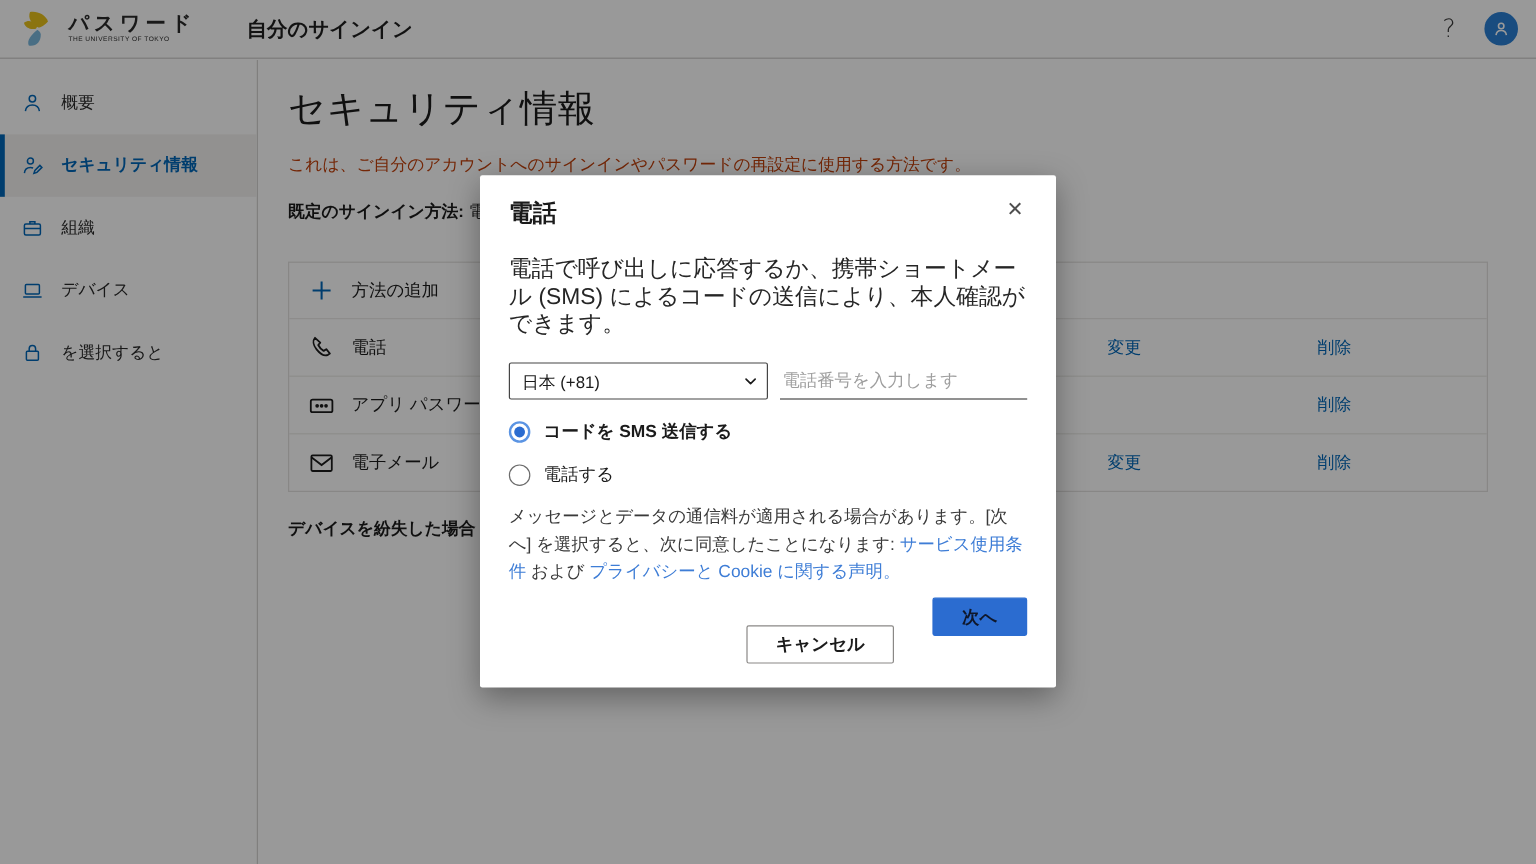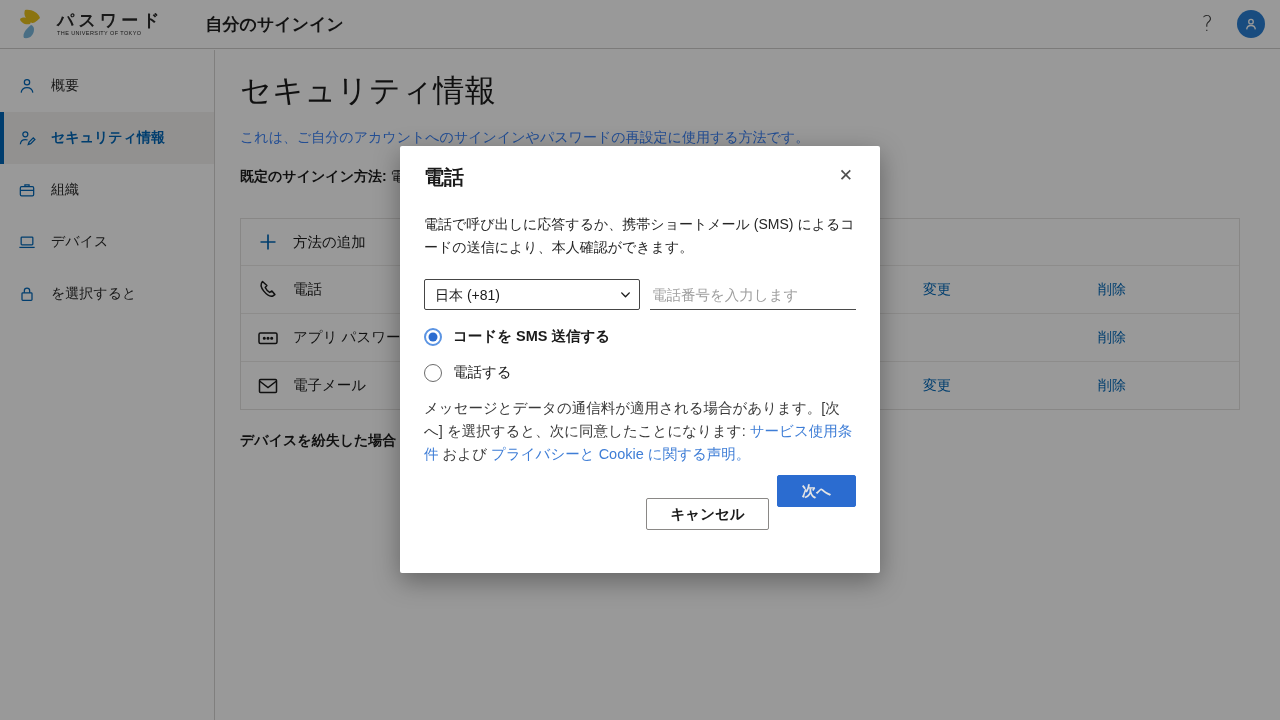--- a/index.html
+++ b/index.html
@@ -20,61 +20,61 @@
 
   
   .app-body { position:absolute; top:50px; left:0; right:0; bottom:0; }
   .sidebar { position:absolute; top:0; bottom:0; left:0; width:215px; background:#fff; border-right:1px solid #d6d4d2; padding-top:10px; }
   .side-item { height:52px; display:flex; align-items:center; padding-left:13px; gap:14px; font-size:14px; color:#2b2b2b; cursor:pointer; border-left:4px solid transparent; }
   .side-item .si-icon { width:20px; height:20px; flex:0 0 20px; color:#0067b8; }
   .side-item.selected { background:#f3f2f1; border-left-color:#0067b8; color:#0067b8; font-weight:bold; }
 
   .content { position:absolute; top:0; left:215px; right:0; bottom:0; padding:20px 0 0 25px; }
   .page-title { font-size:31px; font-weight:400; color:#1b1b1b; letter-spacing:0.5px; }
-  .page-sub { margin-top:17px; font-size:14px; color:#3b82f6;font-family:Liberation Mono, monospace; }
+  .page-sub { margin-top:17px; font-size:14px; color:#c2410c;font-family:Liberation Mono, monospace; }
   .default-line { margin-top:21px; font-size:14px; }
   .default-line b { font-weight:bold; }
 
   .methods-table { margin-top:32px; width:1000px; background:#fff; border:1px solid #e3e1df; }
   .t-row { position:relative; height:48px; display:flex; align-items:center; border-top:1px solid #eceae8; }
   .t-row.header { height:46px; border-top:none; cursor:pointer; }
   .t-icon { width:24px; height:24px; margin-left:15px; color:#1b1b1b; flex:0 0 24px; }
   .t-icon.blue { color:#0067b8; }
   .t-label { margin-left:13px; font-size:14.5px; color:#1b1b1b; }
   .t-action { position:absolute; top:50%; transform:translateY(-50%); font-size:14px; color:#0067b8; cursor:pointer; }
   .t-action.change { left:682px;text-align:center; }
   .t-action.delete { left:857px; }
   .lost-device { margin-top:22px; font-size:14px; font-weight:bold; }
 
   
   .dim { position:absolute; inset:0; background:rgba(0,0,0,0.40); z-index:50; }
   .modal { position:absolute; left:400px; top:146px; width:480px; height:427px; background:#fff; z-index:60; box-shadow:0 8px 26px rgba(0,0,0,0.35); padding:0 24px; border-radius:2px; }
   .m-head { padding-top:18px; display:flex; justify-content:space-between; align-items:flex-start; }
   .m-title { font-size:20px; font-weight:bold; color:#1b1b1b; }
   .m-close { font-size:17px; color:#4f4f4f; cursor:pointer; line-height:1; padding:3px; background:none; border:none; font-family:"DejaVu Sans",sans-serif; }
-  .m-desc { margin-top:22px; font-size:14px; line-height:23px; color:#262626; }
+  .m-desc { margin-top:22px; font-size:19px; line-height:23px; color:#262626; }
   .m-question { margin-top:17px; font-size:14.5px; color:#262626; }
   .m-phone-row { margin-top:20px; display:flex; align-items:flex-end; }
   .select-wrap { position:relative; width:216px; height:31px; flex:0 0 216px; }
   .select-wrap select { width:100%; height:100%; appearance:none; -webkit-appearance:none; border:1px solid #454545; border-radius:2px; background:#fff; font-size:14px; font-family:inherit; color:#1b1b1b; padding:0 26px 0 10px; cursor:pointer; }
   .select-chevron { position:absolute; right:8px; top:9px; width:13px; height:13px; color:#1b1b1b; pointer-events:none; }
   .phone-input { margin-left:10px; flex:1; height:30px; border:none; border-bottom:1px solid #4a4a4a; font-size:14.5px; font-family:inherit; color:#1b1b1b; padding:0 2px; outline:none; background:transparent; }
   .phone-input::placeholder { color:#9e9e9e; }
   .radio-row { display:flex; align-items:center; gap:11px; font-size:14.5px; color:#1b1b1b; cursor:pointer; }
   .radio-row.first { margin-top:17px;font-weight:bold; }
   .radio-row.second { margin-top:17px; }
   .radio { width:18px; height:18px; border-radius:50%; border:1px solid #6b6b6b; background:#fff; flex:0 0 18px; position:relative; }
   .radio.checked { border:2px solid #5b94e3; }
   .radio.checked::after { content:""; position:absolute; left:50%; top:50%; width:9px; height:9px; border-radius:50%; background:#2b6cd0; transform:translate(-50%,-50%); }
   .m-disclaimer { margin-top:15px; font-size:14.5px; line-height:23px; color:#3a3a3a; }
   .m-link { color:#3e7dd6; cursor:pointer; text-decoration:none; }
   .m-buttons { margin-top:9px; display:flex; justify-content:flex-end; gap:8px; }
   .btn { height:32px; font-size:14.5px; font-weight:bold; font-family:inherit; border-radius:2px; cursor:pointer; }
   .btn-cancel { background:#fff; border:1px solid #8a8886; color:#1b1b1b; padding:0 23px;margin-top:23px; }
-  .btn-next { background:#2b6cd0; border:1px solid #2b6cd0; color:#e5e5e5; padding:0 24px; }
+  .btn-next { background:#2b6cd0; border:1px solid #2b6cd0; color:#0f172a; padding:0 24px;margin-left:24px; }
 
   svg { display:block; width:100%; height:100%; }
 </style>
 </head>
 <body>
 
 <div class="topbar">
   <div class="logo">
     <div class="logo-mark">
       <svg viewBox="0 0 34 34">

